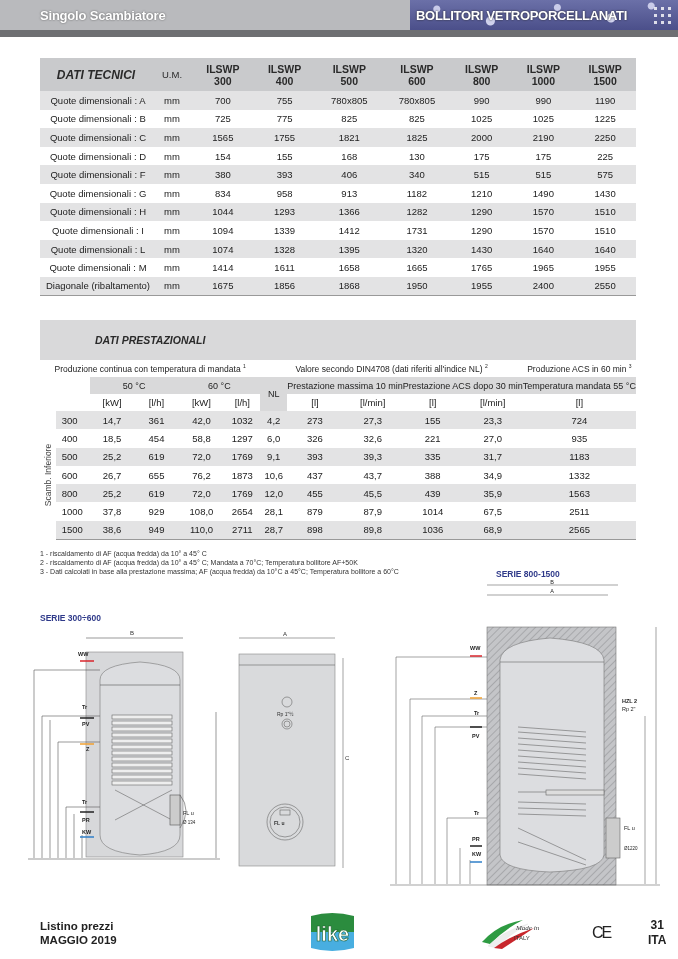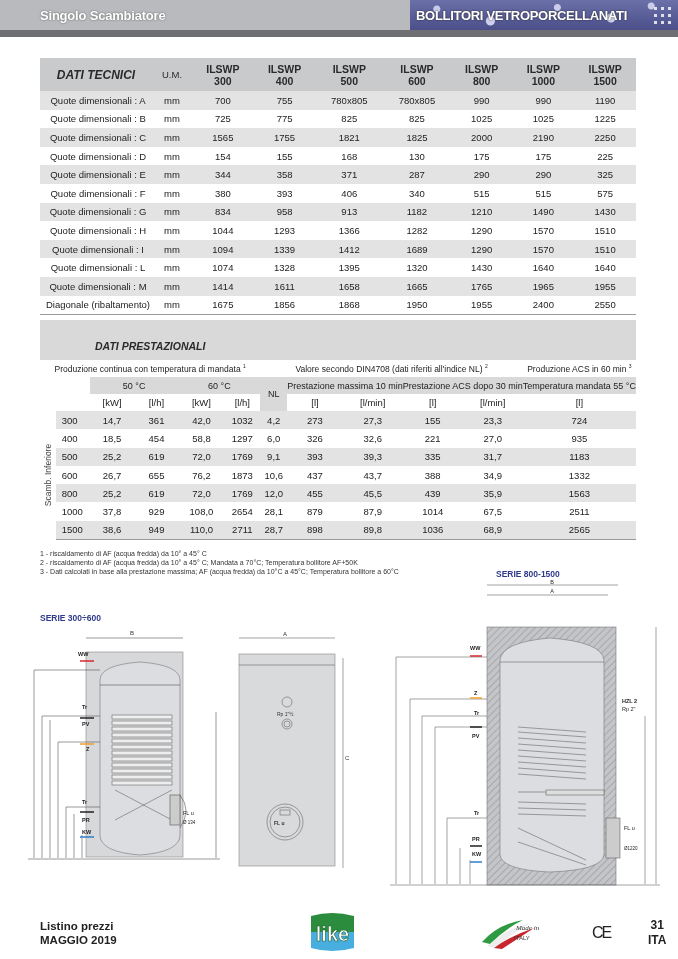--- a/index.html
+++ b/index.html
@@ -27,21 +27,21 @@
   .t1 { left: 40px; top: 58px; width: 596px; }
   .t1 thead th { background: #c9cacc; height: 33px; font-weight: bold; font-size: 10.5px; line-height: 12px; color: #2a2a2a; }
   .t1 thead th.title { font-style: italic; font-size: 12px; text-align: center; }
   .t1 thead th.um { font-weight: normal; font-size: 9.5px; }
   .t1 tbody td { height: 18.6px; }
   .t1 tbody td.lbl { text-align: center; padding-left: 4px; }
   .t1 tbody tr:nth-child(odd) td { background: #e3e3e4; }
   .t1 tbody tr:last-child td { border-bottom: 1.5px solid #999; }
 
   .sec2-header { position: absolute; left: 40px; top: 320px; width: 596px; height: 40px; background: #d9d9da; }
-  .sec2-title { position: absolute; left: 55px; top: 20px; font-size: 10.5px; font-weight: bold; font-style: italic; color: #2a2a2a; }
+  .sec2-title { position: absolute; left: 55px; top: 14px; font-size: 10.5px; font-weight: bold; font-style: italic; color: #2a2a2a; }
 
   .t2 { left: 40px; top: 360px; width: 596px; font-size: 9.5px; }
   .t2 .grp td { height: 17px; background: #fff; font-size: 8.5px; }
   .t2 .sub td { height: 17px; background: #d9d9da; font-size: 9px; margin-left: 16px; }
   .t2 .units td { height: 17px; background: #fff; }
   .t2 tbody td { height: 18.3px; }
   .t2 tbody tr:nth-child(odd) td.d { background: #e3e3e4; }
   .t2 tbody tr:last-child td.d { border-bottom: 1.5px solid #999; }
   .t2 td.size { text-align: left; padding-left: 6px; }
   .side-label-cell { width: 20px; position: relative; background: #fff !important; border-bottom: none !important; }
@@ -126,31 +126,20 @@
         <td>mm</td>
         <td>154</td>
         <td>155</td>
         <td>168</td>
         <td>130</td>
         <td>175</td>
         <td>175</td>
         <td>225</td>
       </tr>
       <tr>
-        <td class="lbl">Quote dimensionali : E</td>
-        <td>mm</td>
-        <td>344</td>
-        <td>358</td>
-        <td>371</td>
-        <td>287</td>
-        <td>290</td>
-        <td>290</td>
-        <td>325</td>
-      </tr>
-      <tr>
         <td class="lbl">Quote dimensionali : F</td>
         <td>mm</td>
         <td>380</td>
         <td>393</td>
         <td>406</td>
         <td>340</td>
         <td>515</td>
         <td>515</td>
         <td>575</td>
       </tr>
@@ -175,21 +164,21 @@
         <td>1290</td>
         <td>1570</td>
         <td>1510</td>
       </tr>
       <tr>
         <td class="lbl">Quote dimensionali : I</td>
         <td>mm</td>
         <td>1094</td>
         <td>1339</td>
         <td>1412</td>
-        <td>1689</td>
+        <td>1731</td>
         <td>1290</td>
         <td>1570</td>
         <td>1510</td>
       </tr>
       <tr>
         <td class="lbl">Quote dimensionali : L</td>
         <td>mm</td>
         <td>1074</td>
         <td>1328</td>
         <td>1395</td>

